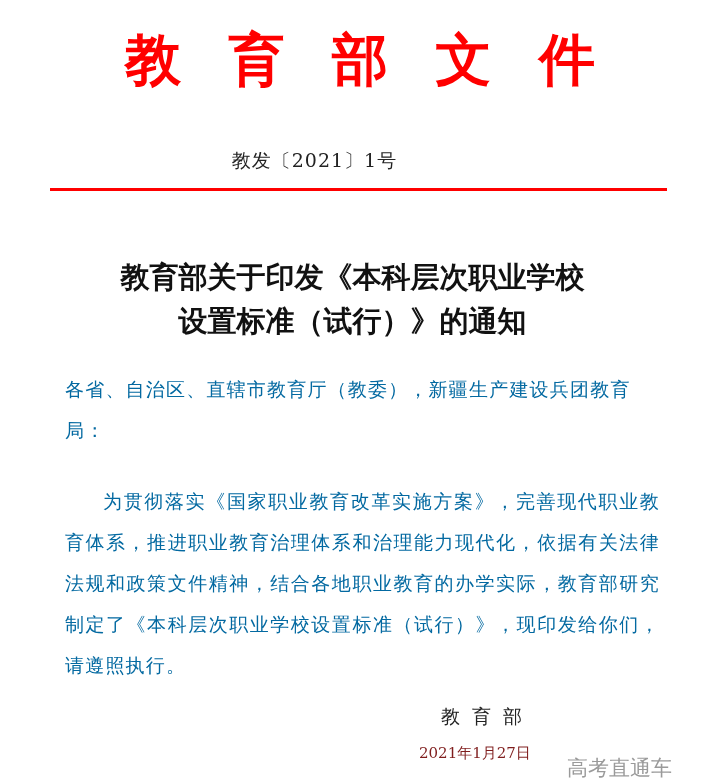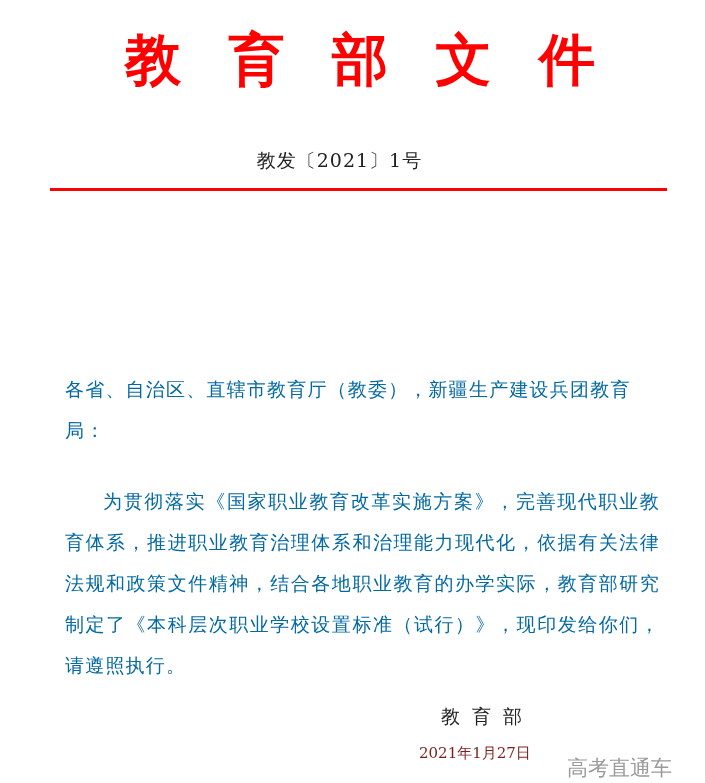--- a/index.html
+++ b/index.html
@@ -10,21 +10,21 @@
     .masthead {
       position: absolute; left: 125px; top: 24px; width: 470px; height: 72px;
       display: flex; justify-content: space-between; align-items: center;
     }
     .masthead span {
       font-family: "DejaVu Sans", "Liberation Sans", sans-serif; font-weight: bold;
       color: #ff0000; font-size: 56px; line-height: 72px;
     }
     .docnum {
       position: absolute; left: 0; width: 629px; top: 148px; text-align: center;
-      font-size: 19px; letter-spacing: 1px; color: #222; margin-left: 25px;
+      font-size: 19px; letter-spacing: 1px; color: #222;
     }
     .redline {
       position: absolute; left: 50px; top: 188px; width: 617px; height: 3px; background: #ff0000;
     }
     .title {
       position: absolute; left: 0; width: 705px; top: 255px; text-align: center;
       font-family: "DejaVu Serif", "Liberation Serif", serif; font-weight: bold;
       font-size: 29px; line-height: 44px; color: #111;
     }
     .body-text {
@@ -52,20 +52,22 @@
   <span>育</span>
   <span>部</span>
   <span>文</span>
   <span>件</span>
 </div>
 
 <div class="docnum">教发〔2021〕1号</div>
 <div class="redline"></div>
 
 <div class="title">
+  <div>教育部关于印发《本科层次职业学校</div>
+  <div>设置标准（试行）》的通知</div>
 </div>
 
 <div class="body-text salutation">各省、自治区、直辖市教育厅（教委），新疆生产建设兵团教育局：</div>
 <div class="body-text para">为贯彻落实《国家职业教育改革实施方案》，完善现代职业教育体系，推进职业教育治理体系和治理能力现代化，依据有关法律法规和政策文件精神，结合各地职业教育的办学实际，教育部研究制定了《本科层次职业学校设置标准（试行）》，现印发给你们，请遵照执行。</div>
 
 <div class="sig-org">教育部</div>
 <div class="sig-date">2021年1月27日</div>
 
 <div class="watermark">高考直通车</div>
 

